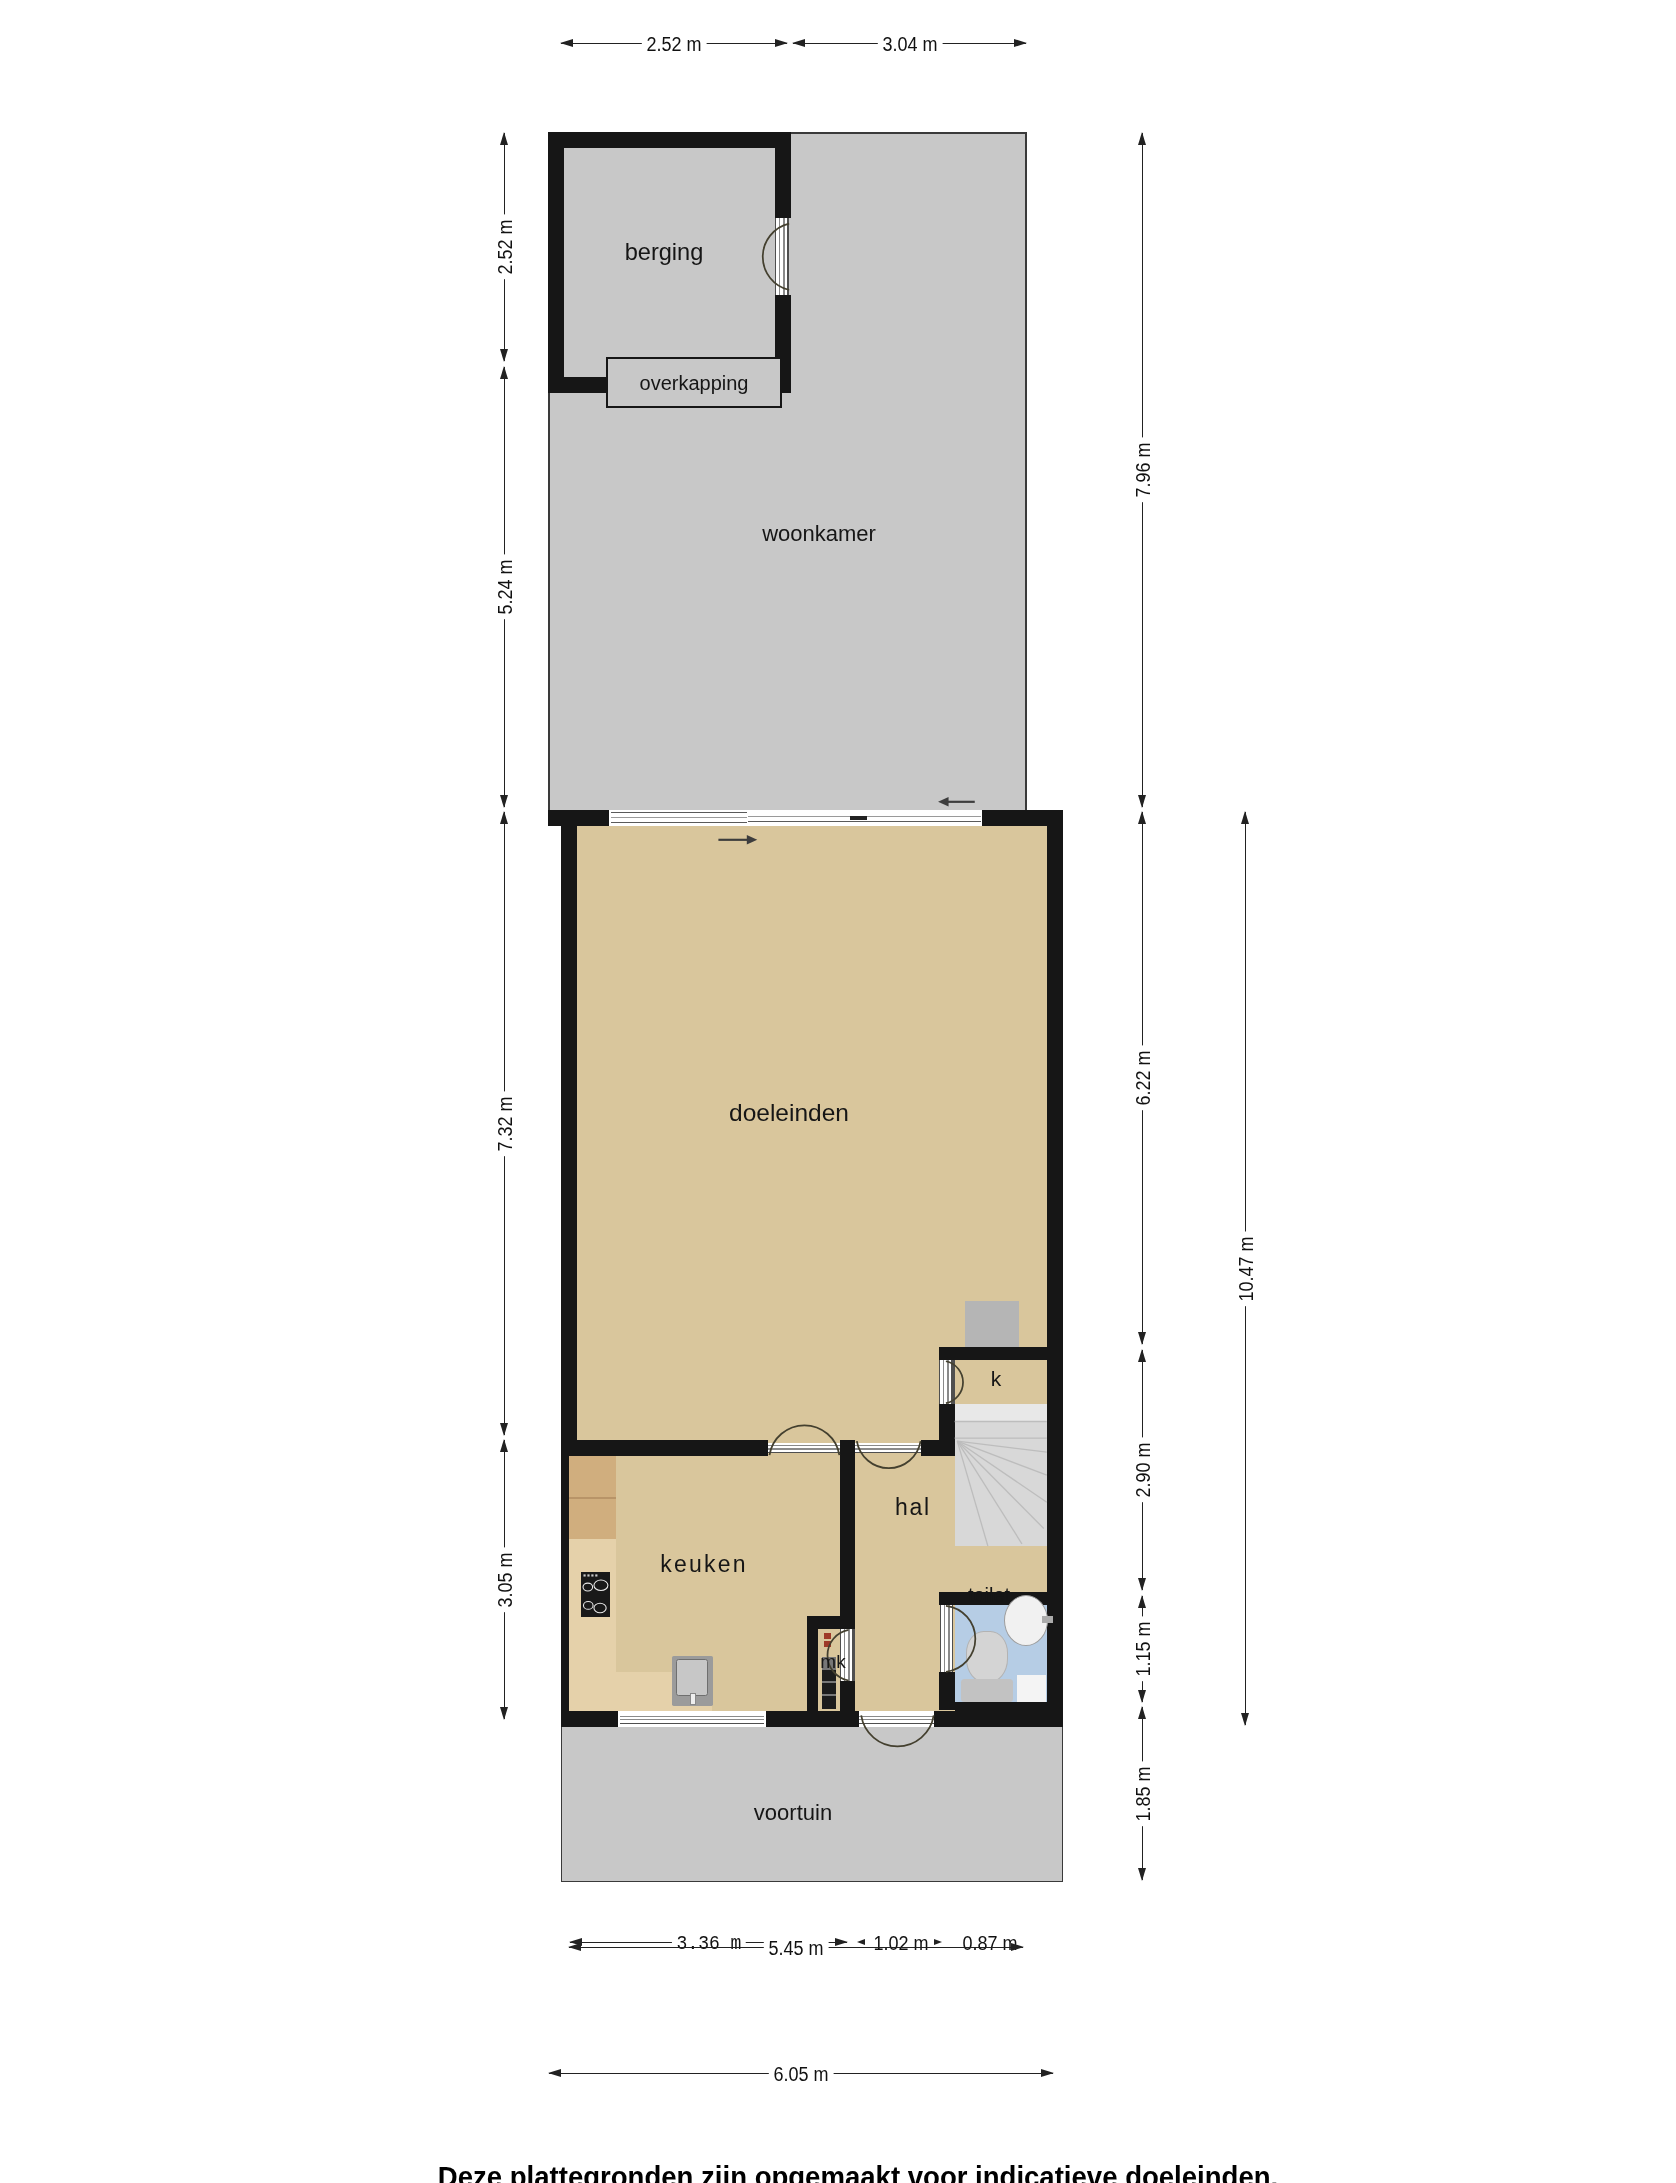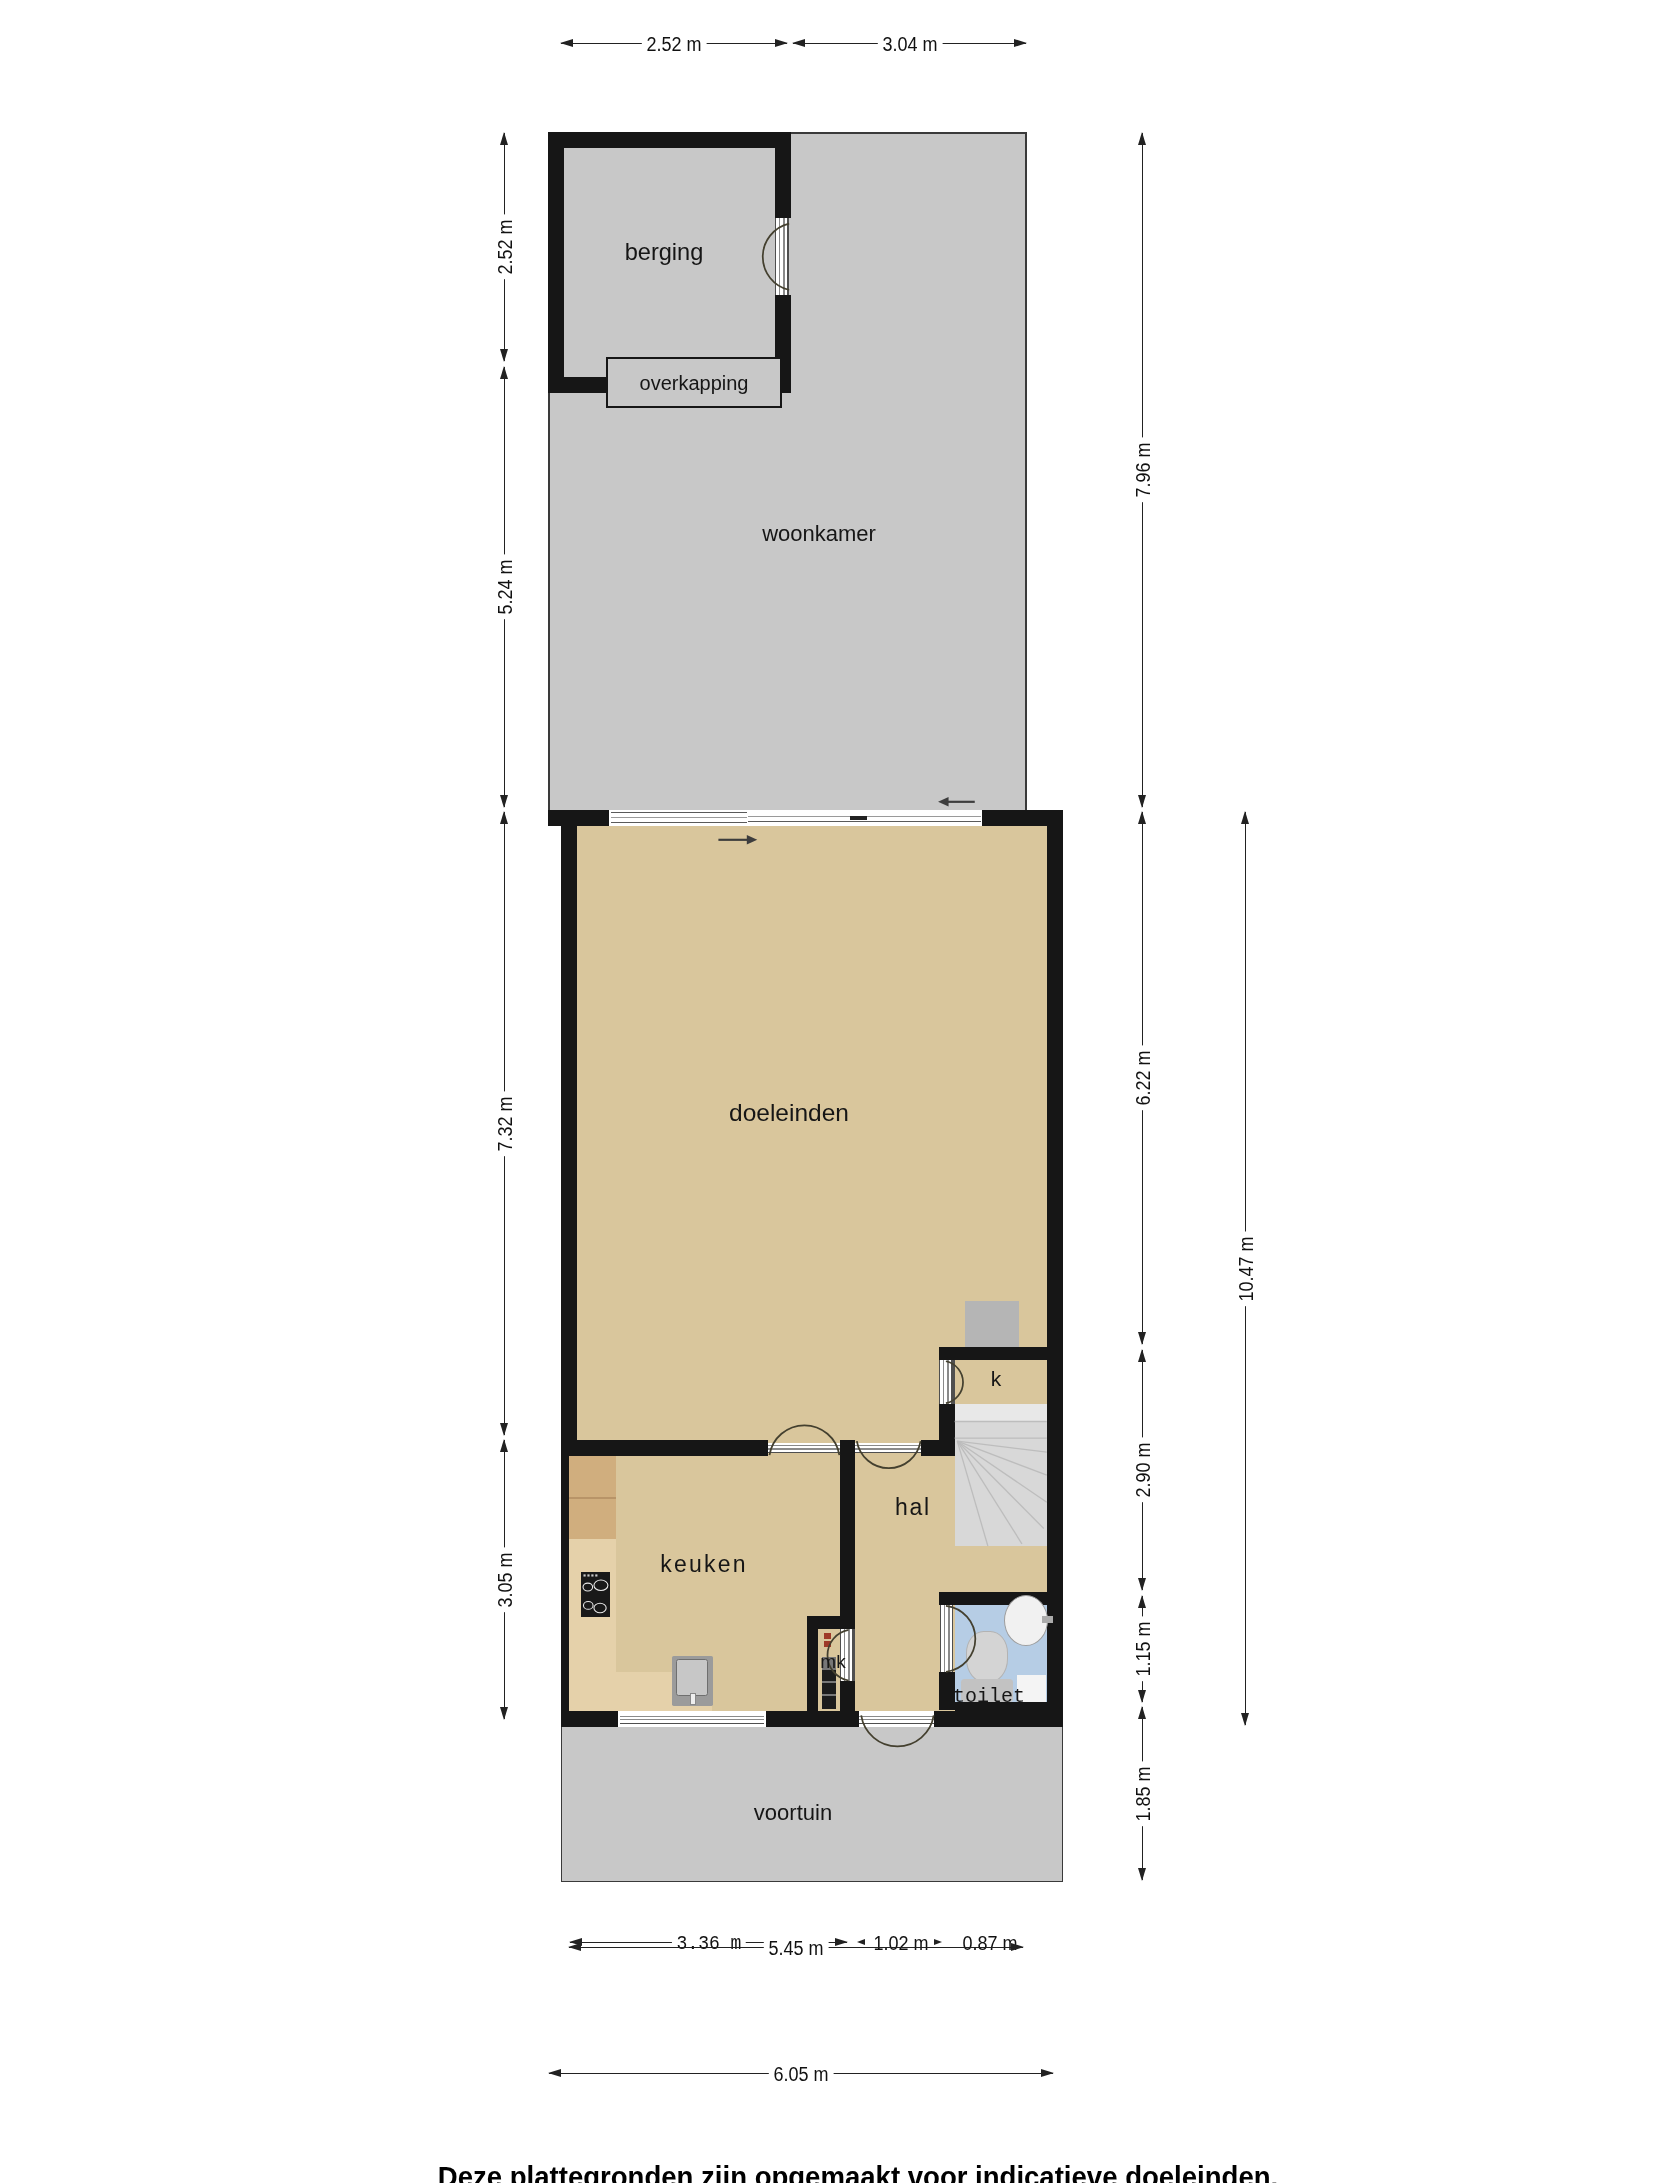--- a/index.html
+++ b/index.html
@@ -186,21 +186,21 @@
   </svg>
 
   <div class="room-label" style="left:664px;top:252px;font-size:23.6px;">berging</div>
   <div class="room-label" style="left:694px;top:383px;font-size:20px;">overkapping</div>
   <div class="room-label" style="left:819px;top:534px;font-size:22px;">woonkamer</div>
   <div class="room-label" style="left:789px;top:1113px;font-size:24.5px;">doeleinden</div>
   <div class="room-label" style="left:996px;top:1379px;font-size:21px;">k</div>
   <div class="room-label" style="left:704px;top:1564px;font-size:23px;letter-spacing:2.2px;">keuken</div>
   <div class="room-label" style="left:913px;top:1507px;font-size:23px;letter-spacing:1.7px;">hal</div>
   <div class="room-label" style="left:833px;top:1662px;font-size:19px;">mk</div>
-  <div class="room-label" style="left:989px;top:1696px;font-size:20px;font-family:Liberation Mono, monospace;">toilet</div>
+  <div class="room-label" style="left:989px;top:1595px;font-size:20px;">toilet</div>
   <div class="room-label" style="left:793px;top:1813px;font-size:22px;">voortuin</div>
 
   <div class="dim-h" style="left:560px;top:38px;width:228px;">
     <div class="hl"></div>
       <div class="line"></div>
       <div class="hr"></div>
     <span class="dim-label">2.52 m</span>
   </div>
   <div class="dim-h" style="left:792px;top:38px;width:235px;">
     <div class="hl"></div>

